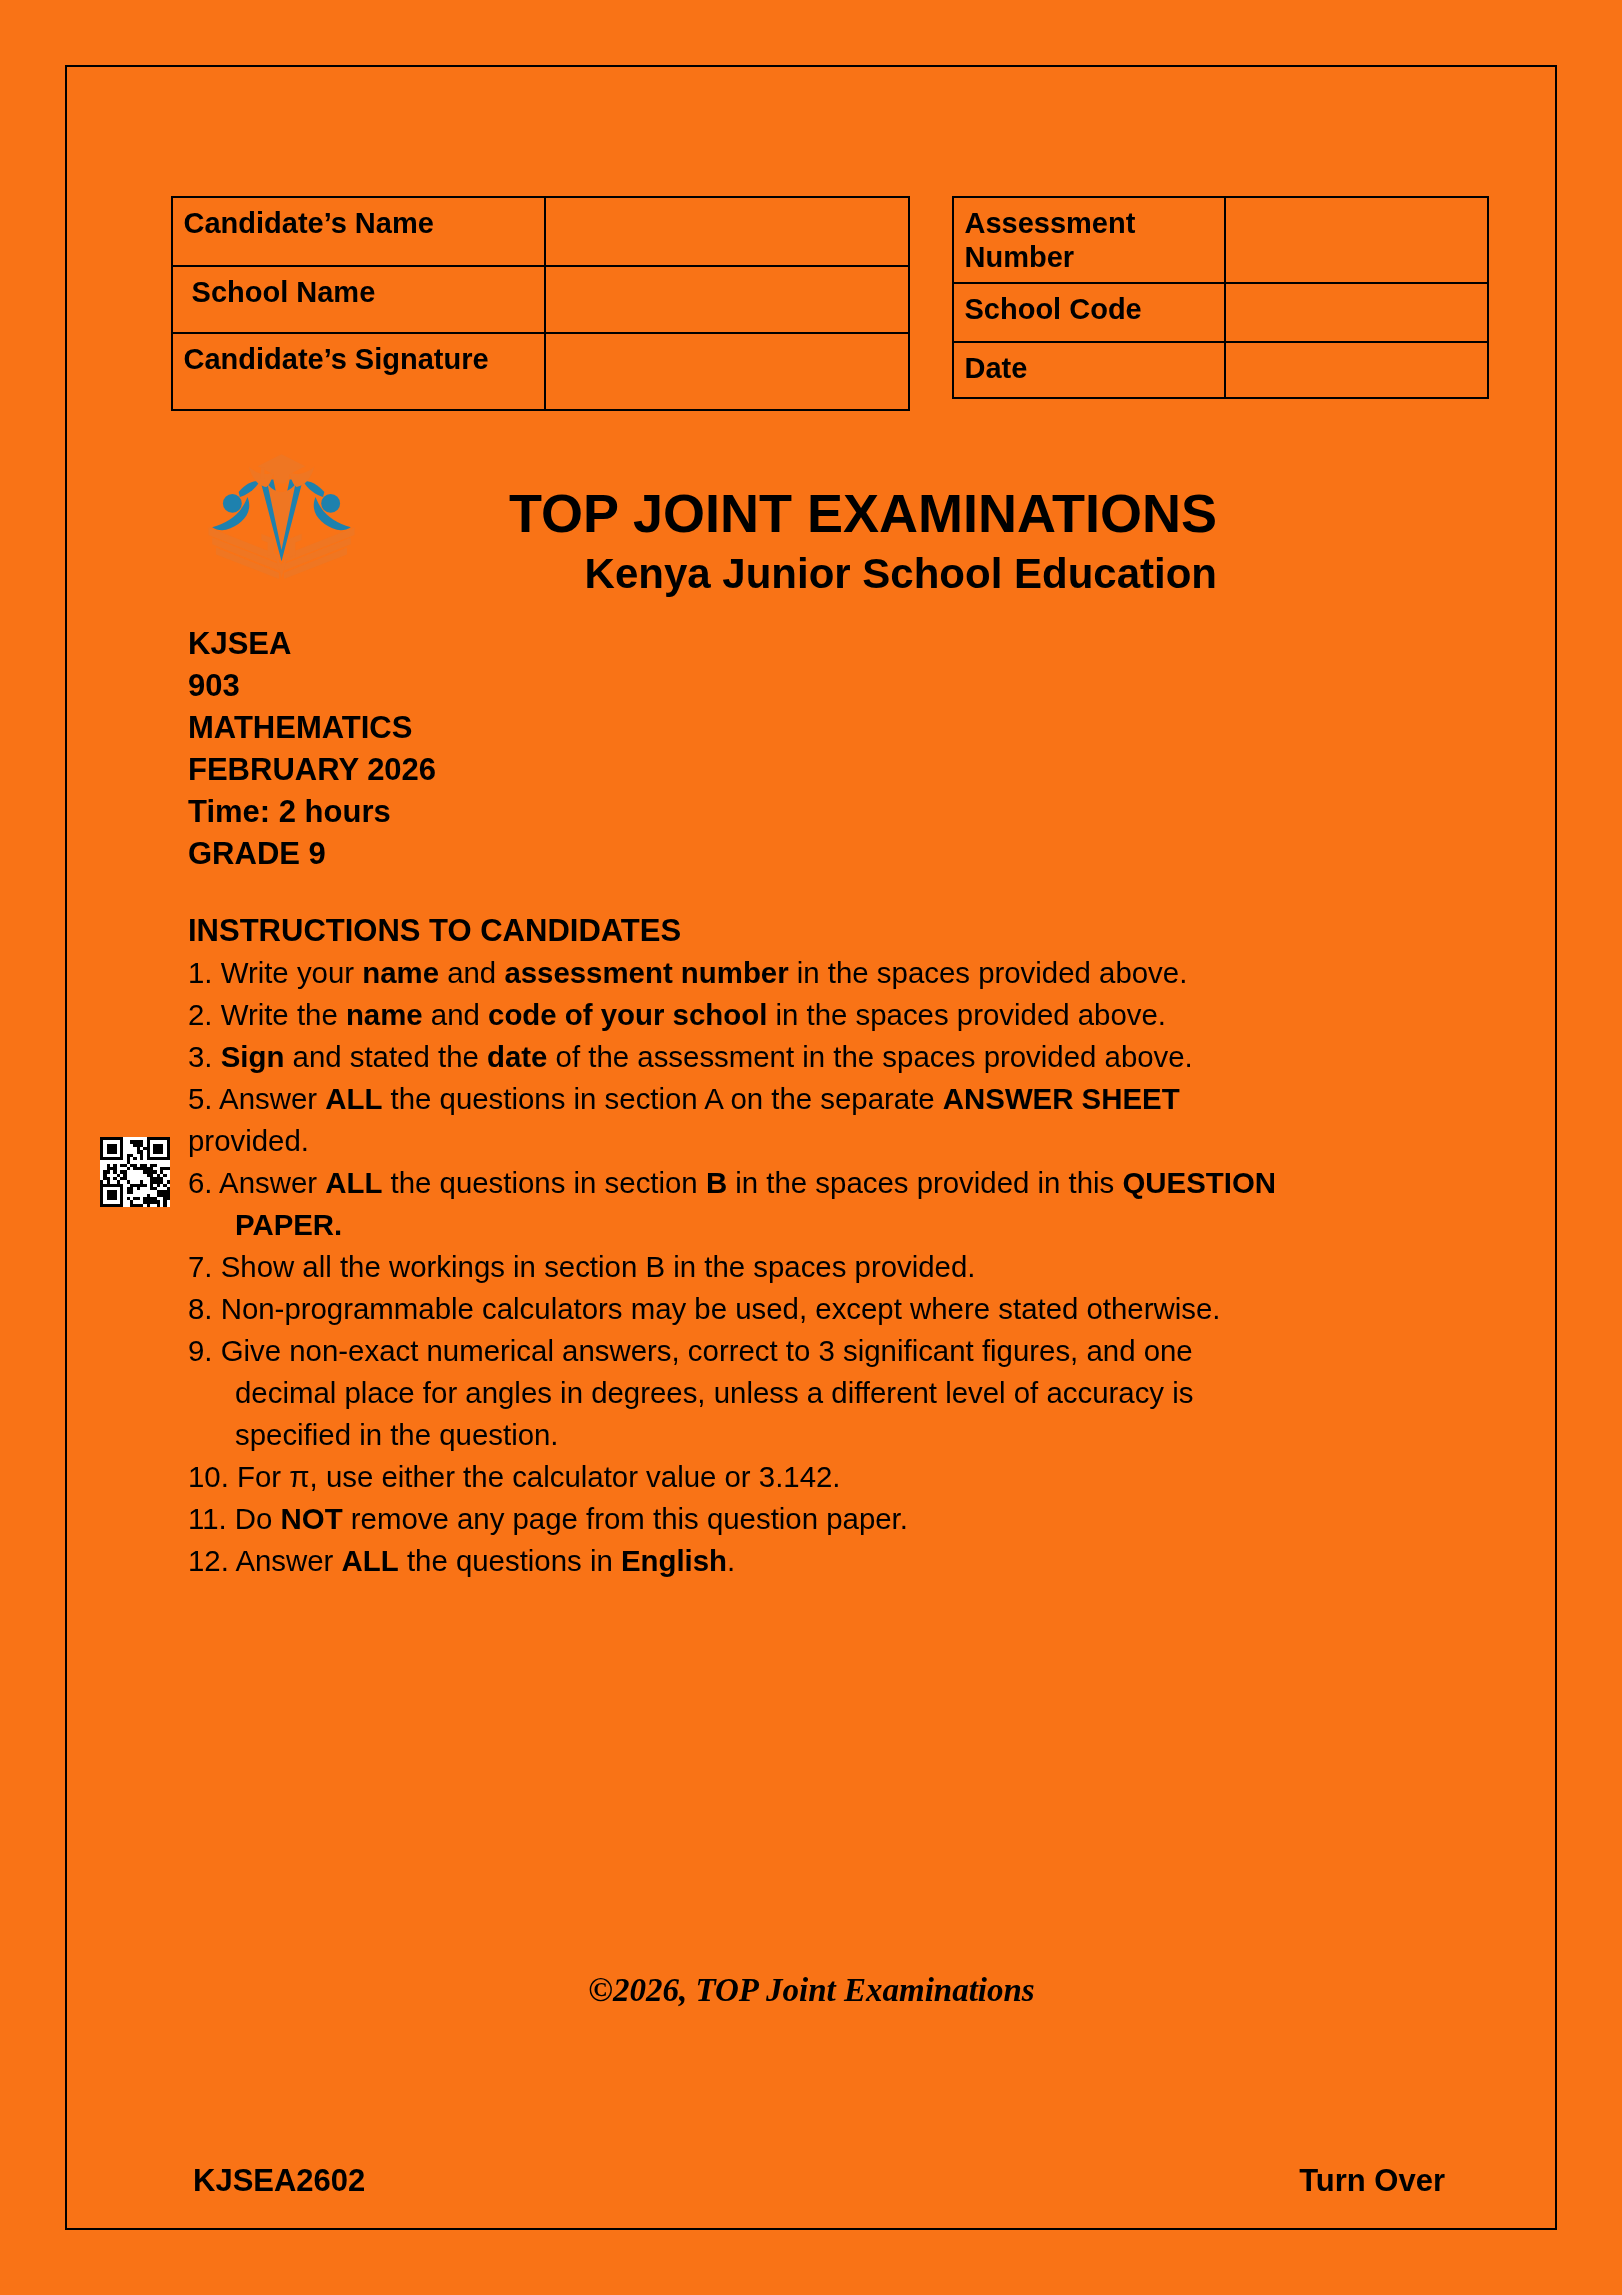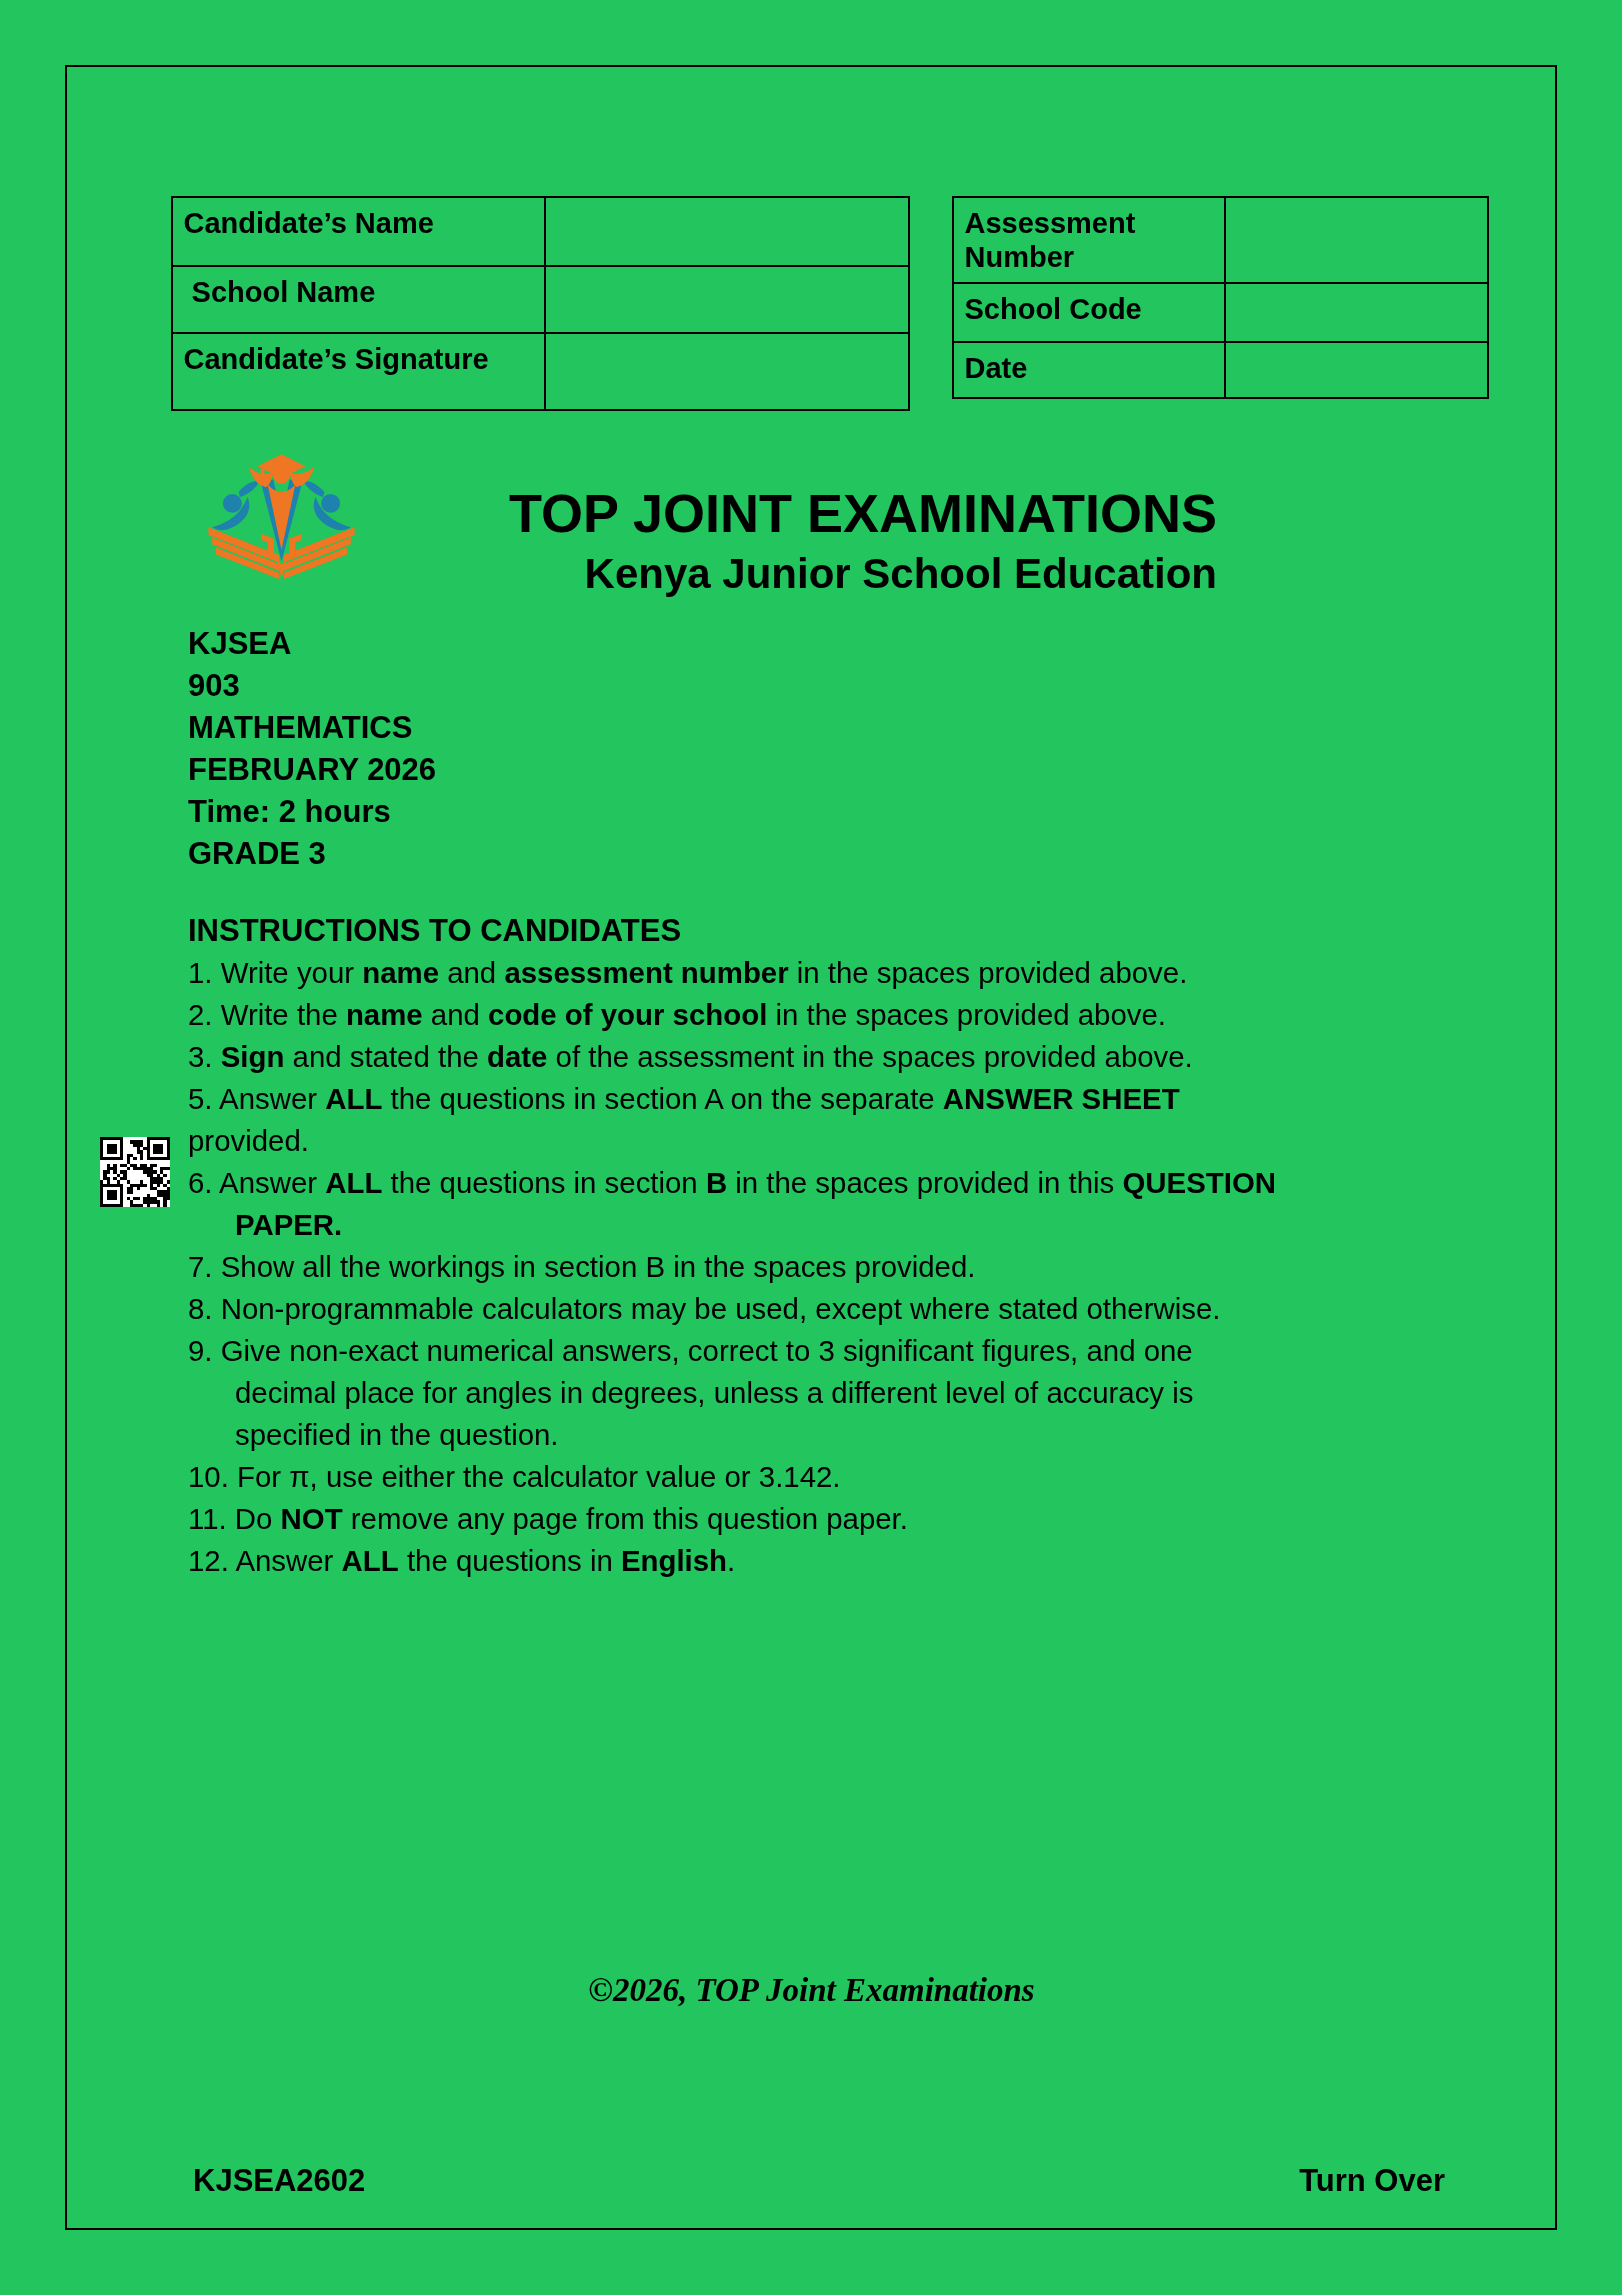--- a/index.html
+++ b/index.html
@@ -1,17 +1,17 @@
 <!DOCTYPE html>
 <html style="--logo-orange: #EF7622; --logo-blue: #1E81AE;font-size:10.5px"><head>
 <meta charset="utf-8">
 <style>
   html,body{margin:0;padding:0;background:#fff;}
   body{width:1623px;height:2295px;position:relative;font-family:"Liberation Sans",sans-serif;color:#000;}
-  .page{position:absolute;inset:0;background:#22c55e;}
+  .page{position:absolute;inset:0;background:#f97316;}
   .page-border{position:absolute;left:65px;top:65px;width:1492px;height:2165px;border:2.6px solid #000;box-sizing:border-box;}
 
   table.info-table{border-collapse:collapse;position:absolute;table-layout:fixed;}
   table.info-table td{border:2px solid #000;vertical-align:top;padding:7.9px 10.5px;font-weight:bold;font-size:29px;line-height:1.18;}
   table.info-table td.value-cell{font-weight:normal;}
   #candidate-table{left:171px;top:196px;width:739px;}
   #candidate-table col.c1{width:373px;}
   #candidate-table tr:nth-child(1){height:69px;}
   #candidate-table tr:nth-child(2){height:67px;}
   #candidate-table tr:nth-child(3){height:77px;}
@@ -128,21 +128,21 @@
     <div class="org-title">TOP JOINT EXAMINATIONS</div>
     <div class="org-subtitle">Kenya Junior School Education</div>
   </div>
 
   <div class="meta">
       <div class="meta-line">KJSEA</div>
       <div class="meta-line">903</div>
       <div class="meta-line">MATHEMATICS</div>
       <div class="meta-line">FEBRUARY 2026</div>
       <div class="meta-line">Time: 2 hours</div>
-      <div class="meta-line">GRADE 3</div>
+      <div class="meta-line">GRADE 9</div>
     </div>
 
   <div class="instructions">
     <div class="instructions-heading">INSTRUCTIONS TO CANDIDATES</div>
     <div id="instructions-list">
         <div class="inst-item"><span>1. Write your </span><span class="b">name</span><span> and </span><span class="b">assessment number</span><span> in the spaces provided above.</span></div>
         <div class="inst-item"><span>2. Write the </span><span class="b">name</span><span> and </span><span class="b">code of your school</span><span> in the spaces provided above.</span></div>
         <div class="inst-item"><span>3. </span><span class="b">Sign</span><span> and stated the </span><span class="b">date</span><span> of the assessment in the spaces provided above.</span></div>
         <div class="inst-item"><span>5. Answer </span><span class="b">ALL</span><span> the questions in section A on the separate </span><span class="b">ANSWER SHEET</span><span>
 provided.</span></div>

